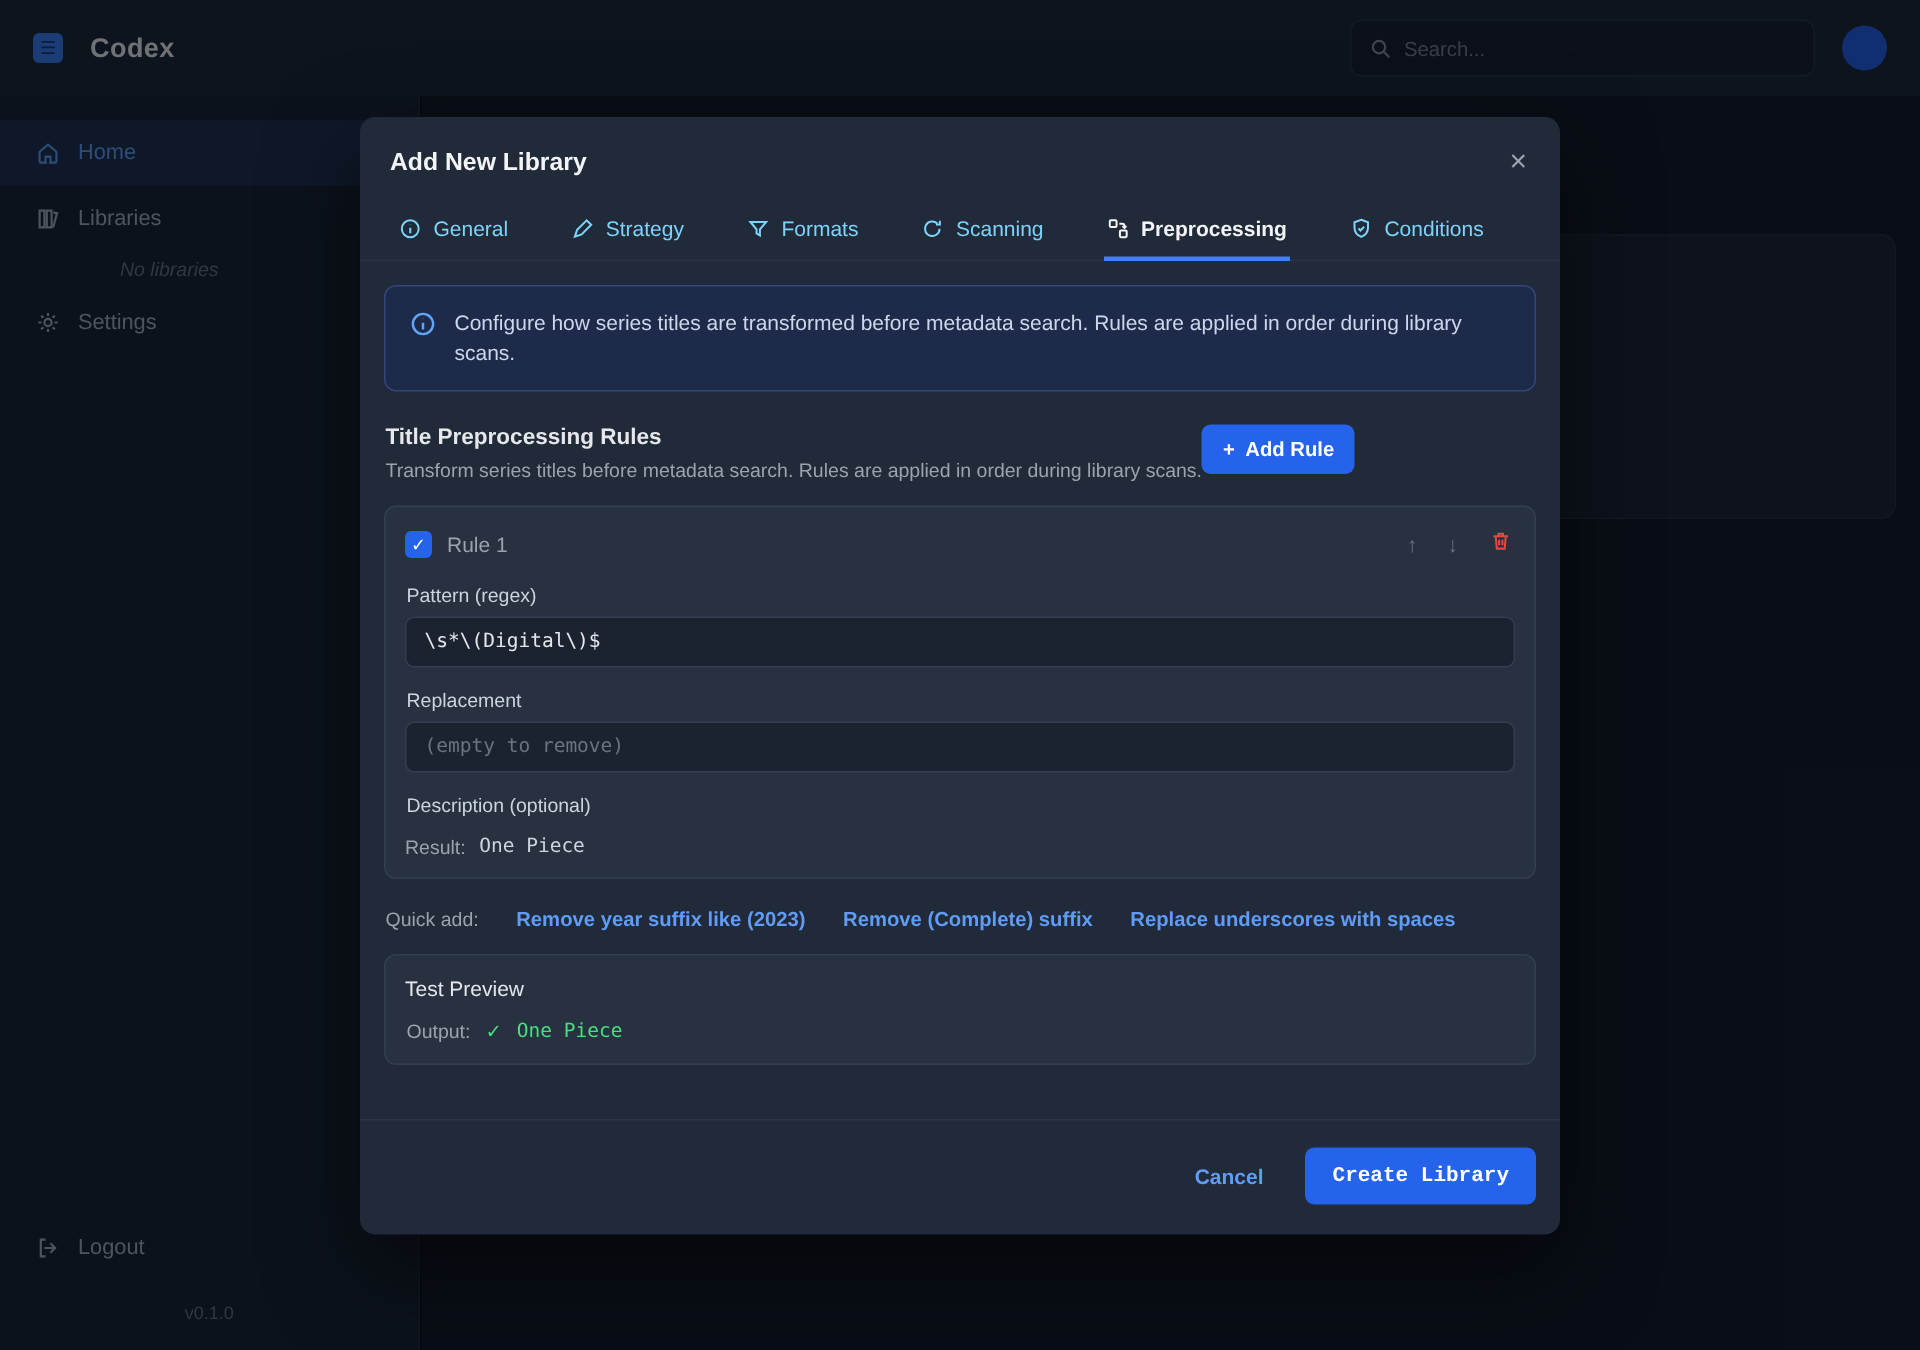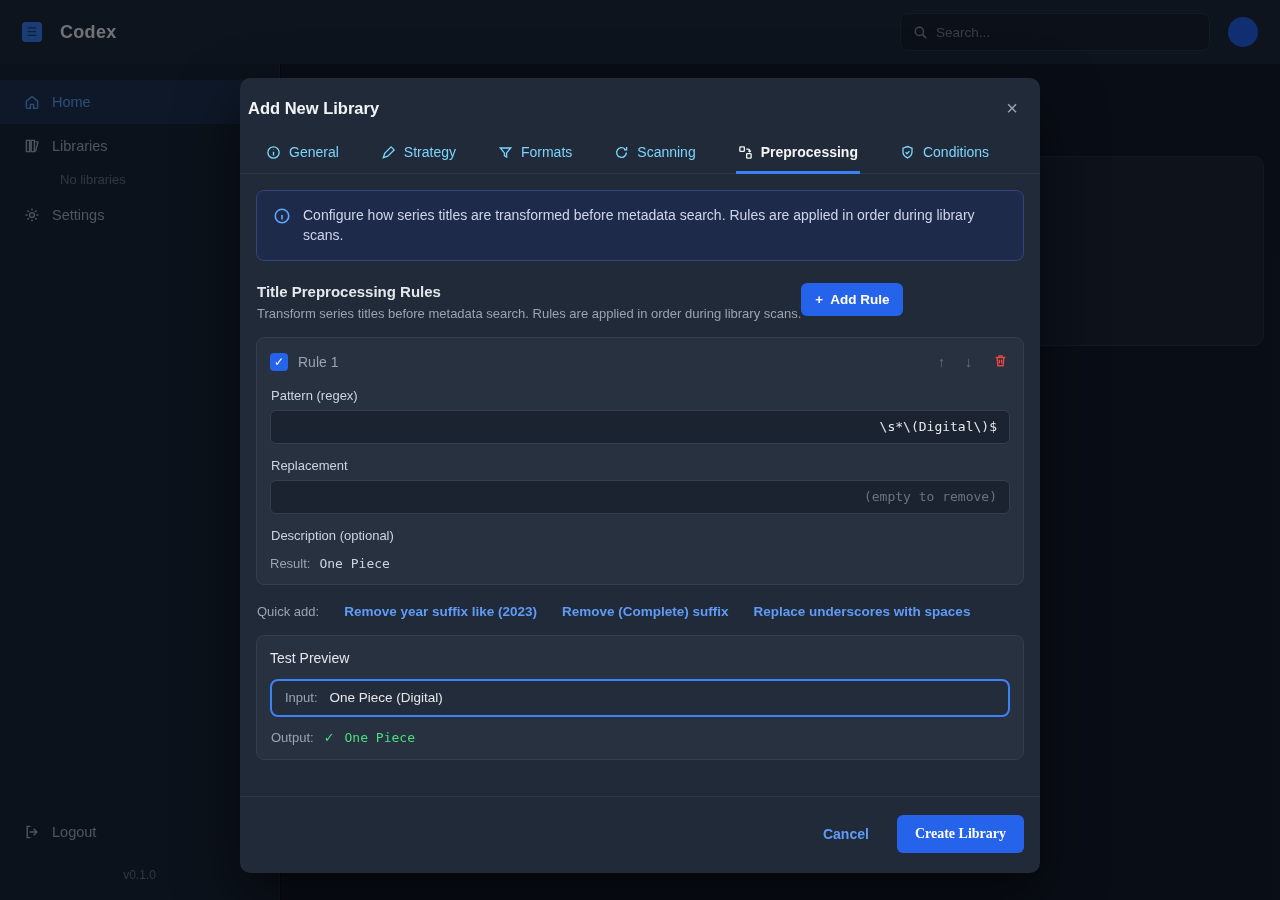--- a/index.html
+++ b/index.html
@@ -19,32 +19,32 @@
             display:flex; align-items:center; gap:8px; padding:0 12px; color:#8a93a3; }
   .search input { flex:1; background:transparent; border:none; outline:none; color:#cbd5e1; font-size:13.5px; }
   .search input::placeholder { color:#7b8494; }
   .avatar { width:30px; height:30px; border-radius:50%; background:#2563eb; }
 
   .sidebar { position:absolute; top:64px; left:0; bottom:0; width:280px; background:#1a2230; border-right:1px solid #242e3d; }
   .side-item { height:44px; display:flex; align-items:center; gap:12px; padding:0 24px; color:#aab3c2; font-size:14.5px; cursor:pointer; }
   .side-item.active { background:rgba(59,130,246,0.14); color:#60a5fa; border-right:3px solid #3b82f6; margin-top:16px; }
   .side-item .spacer { flex:1; }
   .plus-btn { width:20px; height:20px; border-radius:4px; color:#3b82f6; font-size:16px; display:flex; align-items:center; justify-content:center; }
-  .side-sub { padding:4px 24px 6px 60px; color:#6b7280; font-size:13px; }
+  .side-sub { padding:4px 24px 6px 80px; color:#6b7280; font-size:13px;font-style:italic; }
   .side-bottom { position:absolute; bottom:18px; left:0; right:0; }
   .version { text-align:center; color:#6b7280; font-size:12px; margin-top:14px; }
 
   .main { position:absolute; top:64px; left:281px; right:0; bottom:0; background:#131a25; }
   .ghost-card { position:absolute; right:16px; top:92px; width:248px; height:190px; background:#1b2330; border:1px solid #27303d; border-radius:10px; }
 
   
   .overlay { position:absolute; inset:0; background:rgba(2,5,11,0.55); }
   .modal { position:absolute; left:240px; top:78px; width:800px; background:#212a38; border-radius:10px;
            box-shadow:0 24px 60px rgba(0,0,0,.55); overflow:hidden; }
-  .modal-header { display:flex; align-items:center; justify-content:space-between; padding:18px 16px 12px 8px; }
+  .modal-header { display:flex; align-items:center; justify-content:space-between; padding:18px 16px 12px 20px; }
   .modal-title { font-size:16.5px; font-weight:bold; color:#f3f4f6; }
   .close-btn { color:#9ca3af; font-size:20px; line-height:1; cursor:pointer; padding:2px 6px; }
 
   .tabs { display:flex; align-items:stretch; padding:0 24px; border-bottom:1px solid #2b3545; gap:38px; }
   .tab { display:flex; align-items:center; gap:8px; padding:12px 2px 11px; color:#7dd3fc; font-size:14px; cursor:pointer;
          border-bottom:3px solid transparent; margin-bottom:-1px; }
   .tab.active { color:#f3f4f6; border-bottom-color:#3b82f6; font-weight:bold; }
   .tab svg { width:15px; height:15px; }
 
   .modal-body { padding:16px; }
@@ -64,21 +64,21 @@
   .checkbox { width:18px; height:18px; border-radius:4px; background:#2563eb; color:#fff; font-size:12px;
               display:flex; align-items:center; justify-content:center; cursor:pointer; }
   .rule-name { color:#9ca3af; font-size:14px; }
   .rule-head .spacer { flex:1; }
   .arrow-btn { color:#6b7280; font-size:14px; padding:2px 5px; cursor:pointer; }
   .trash-btn { color:#ef4444; padding:2px 2px 2px 6px; cursor:pointer; }
   .trash-btn svg { width:15px; height:15px; }
 
   .field-label { font-size:13px; color:#cbd5e1; margin:14px 0 7px 1px; }
   .text-input { width:100%; height:34px; background:#1b2330; border:1px solid #333e50; border-radius:6px;
-                padding:0 12px; color:#e5e7eb; font-size:13px; outline:none;text-align:right; }
+                padding:0 12px; color:#e5e7eb; font-size:13px; outline:none; }
   .text-input.mono { font-family:"DejaVu Sans Mono", monospace; }
   .text-input::placeholder { color:#6b7280; font-family:"DejaVu Sans Mono", monospace; }
   .result-row { margin-top:13px; display:flex; align-items:center; gap:9px; }
   .result-label { color:#9ca3af; font-size:13px; }
   .result-value { color:#cbd5e1; font-size:13px; }
 
   .quick-row { margin-top:19px; display:flex; align-items:center; gap:25px; padding-left:1px; }
   .quick-label { color:#9ca3af; font-size:13px; }
   .quick-link { color:#5f9bf7; font-size:13.5px; font-weight:bold; cursor:pointer; }
 
@@ -88,21 +88,21 @@
                        display:flex; align-items:center; gap:12px; padding:0 13px; }
   .preview-input-label { color:#9ca3af; font-size:13px; }
   .preview-input-row input { flex:1; background:transparent; border:none; outline:none; color:#e5e7eb; font-size:13.5px; }
   .preview-output-row { margin-top:13px; display:flex; align-items:center; gap:10px; padding-left:1px; }
   .output-check { color:#4ade80; font-size:13px; }
   .output-value { color:#4ade80; font-size:13px; }
 
   .modal-footer { display:flex; justify-content:flex-end; align-items:center; gap:16px; padding:18px 16px 20px; border-top:1px solid #2b3545; margin-top:20px; }
   .cancel-btn { color:#5f9bf7; background:none; border:none; font-size:14px; font-weight:bold; cursor:pointer; padding:8px 12px; font-family:inherit; }
   .create-btn { background:#2563eb; color:#fff; border:none; border-radius:6px; padding:11px 18px;
-                font-size:14px; font-weight:bold; cursor:pointer; font-family:Liberation Serif, serif; }
+                font-size:14px; font-weight:bold; cursor:pointer; font-family:Liberation Mono, monospace; }
 </style>
 </head>
 <body>
 
 <div class="app">
 
   <header class="navbar">
     <div class="nav-left">
       <div class="menu-box">☰</div>
       <div class="brand">Codex</div>
@@ -269,24 +269,20 @@
 
     <div class="quick-row">
       <span class="quick-label">Quick add:</span>
       <span class="quick-link">Remove year suffix like (2023)</span>
       <span class="quick-link">Remove (Complete) suffix</span>
       <span class="quick-link">Replace underscores with spaces</span>
     </div>
 
     <div class="preview-card">
       <div class="preview-title">Test Preview</div>
-      <div class="preview-input-row">
-        <span class="preview-input-label">Input:</span>
-        <input value="One Piece (Digital)" style="">
-      </div>
       <div class="preview-output-row">
         <span class="preview-input-label">Output:</span>
         <span class="output-check">✓</span>
         <span class="output-value mono">One Piece</span>
       </div>
     </div>
 
   </div>
 
   <div class="modal-footer">

